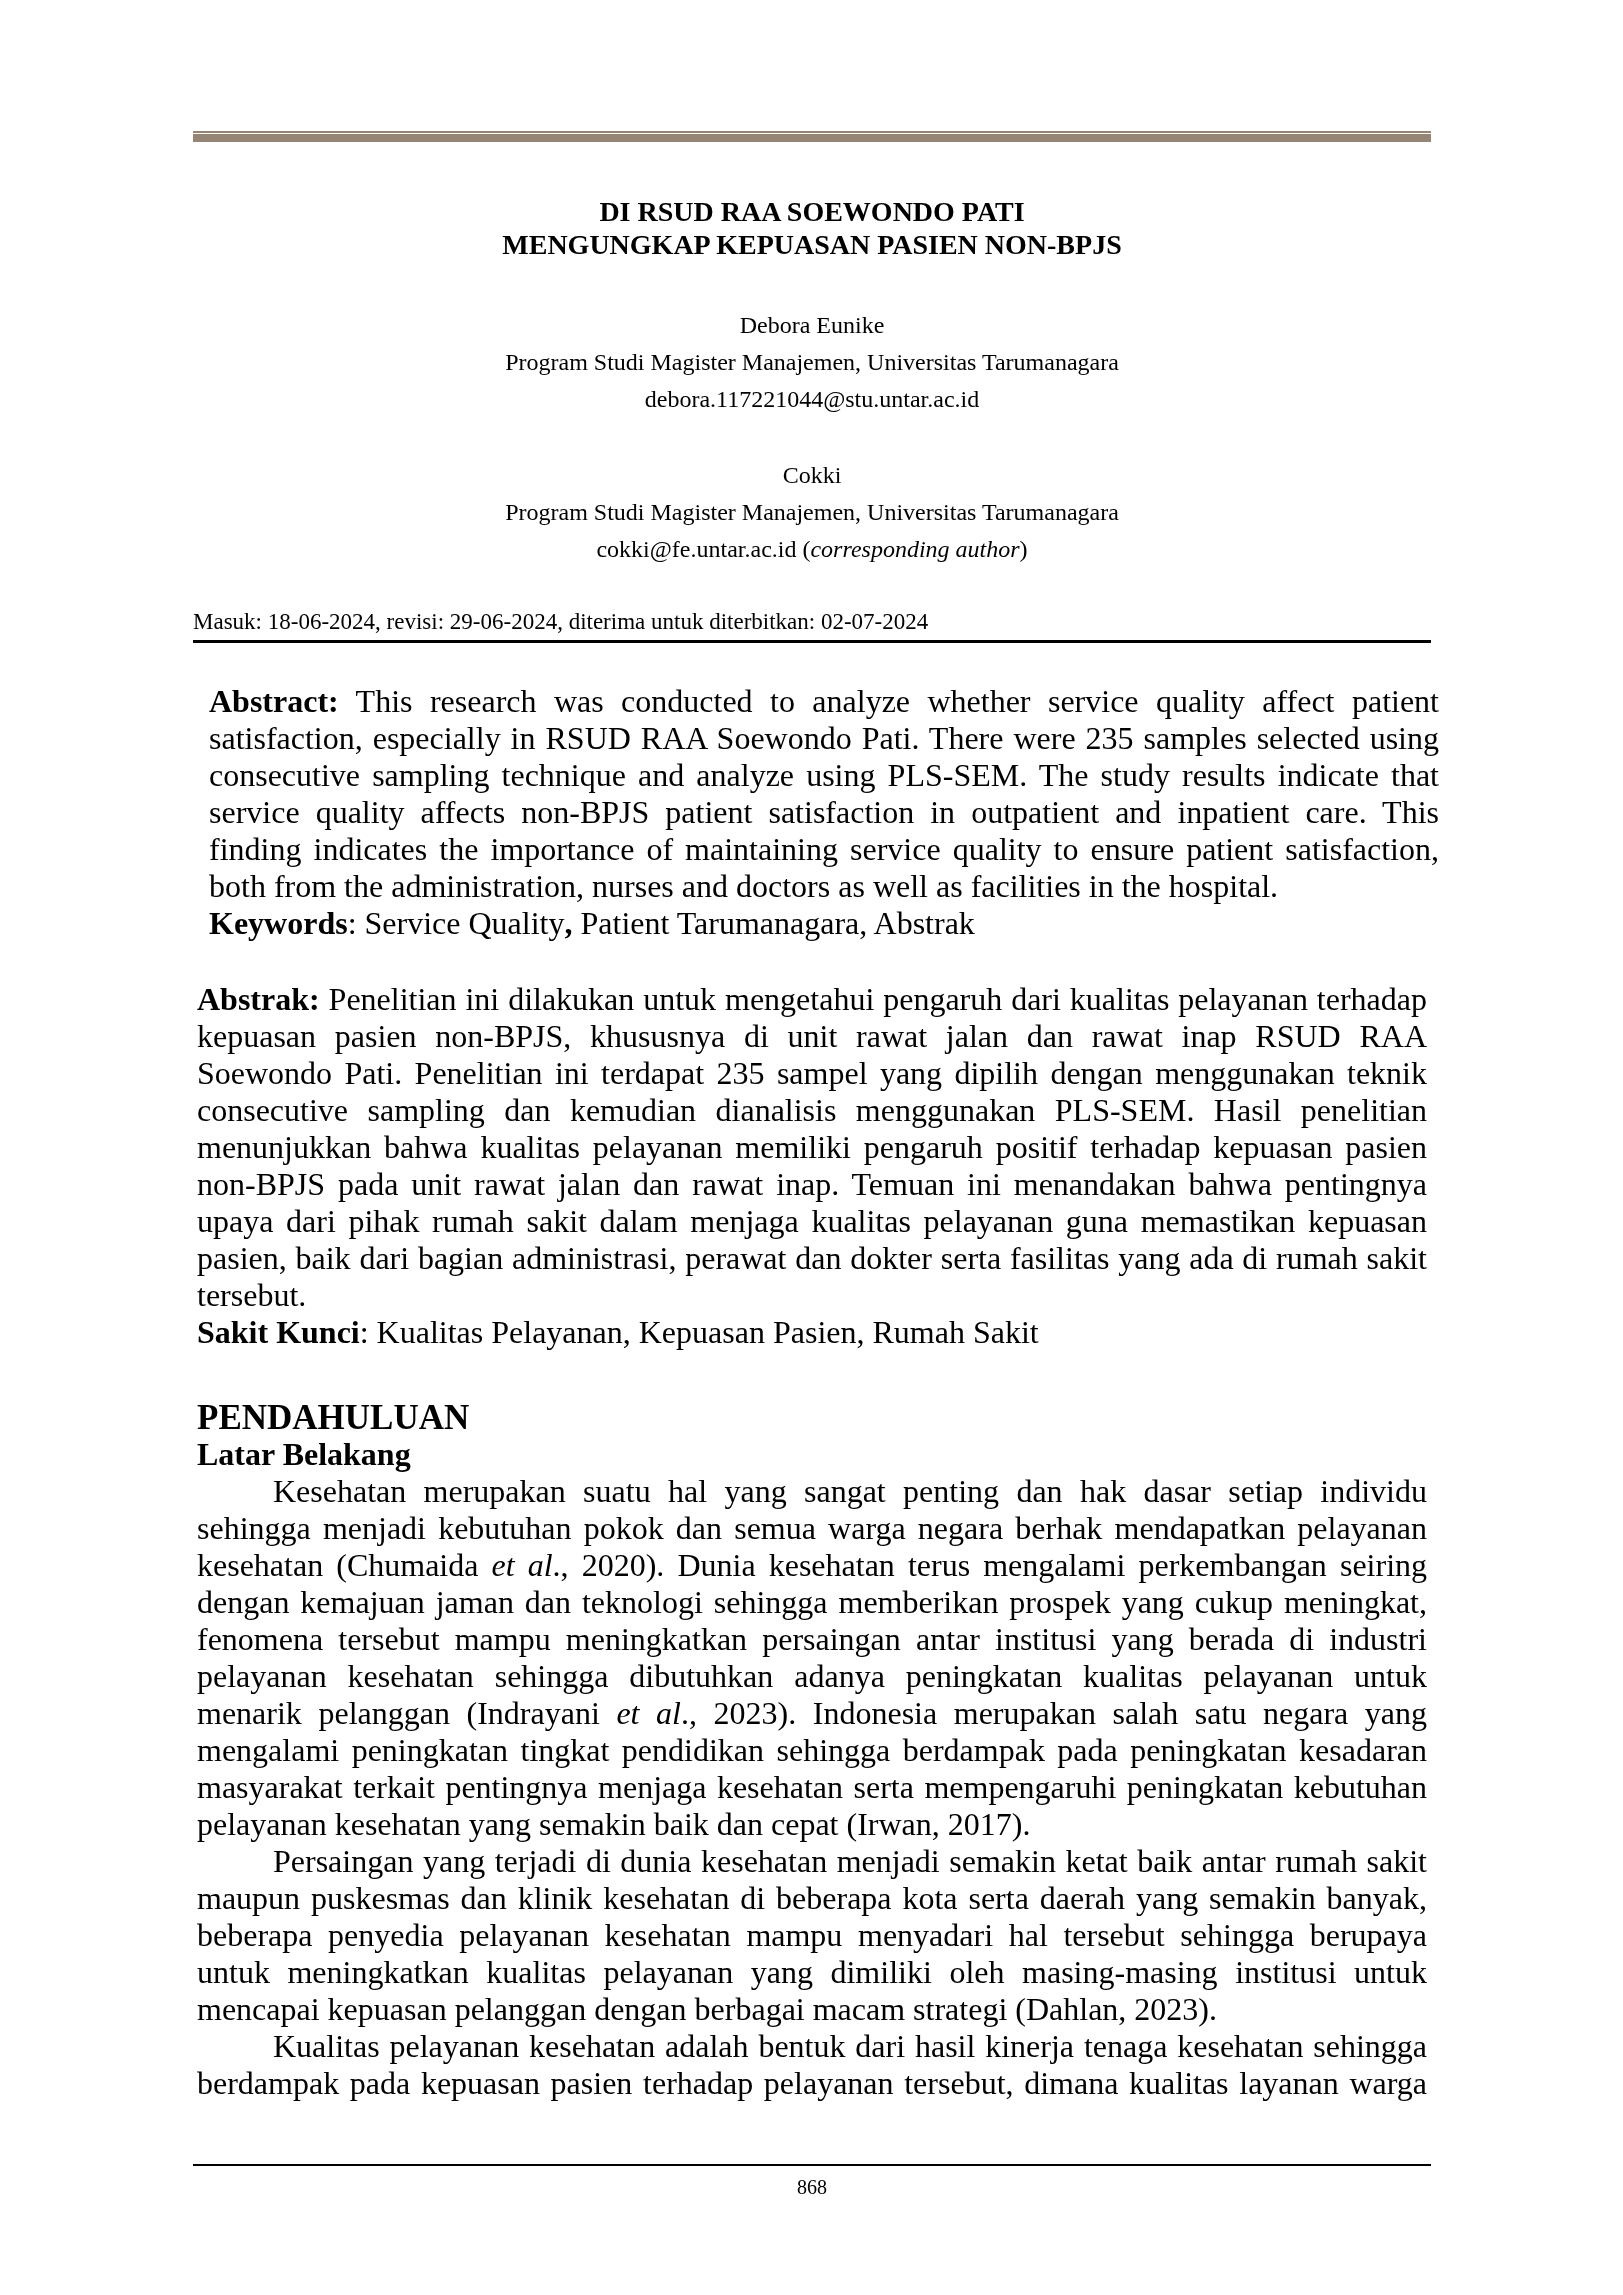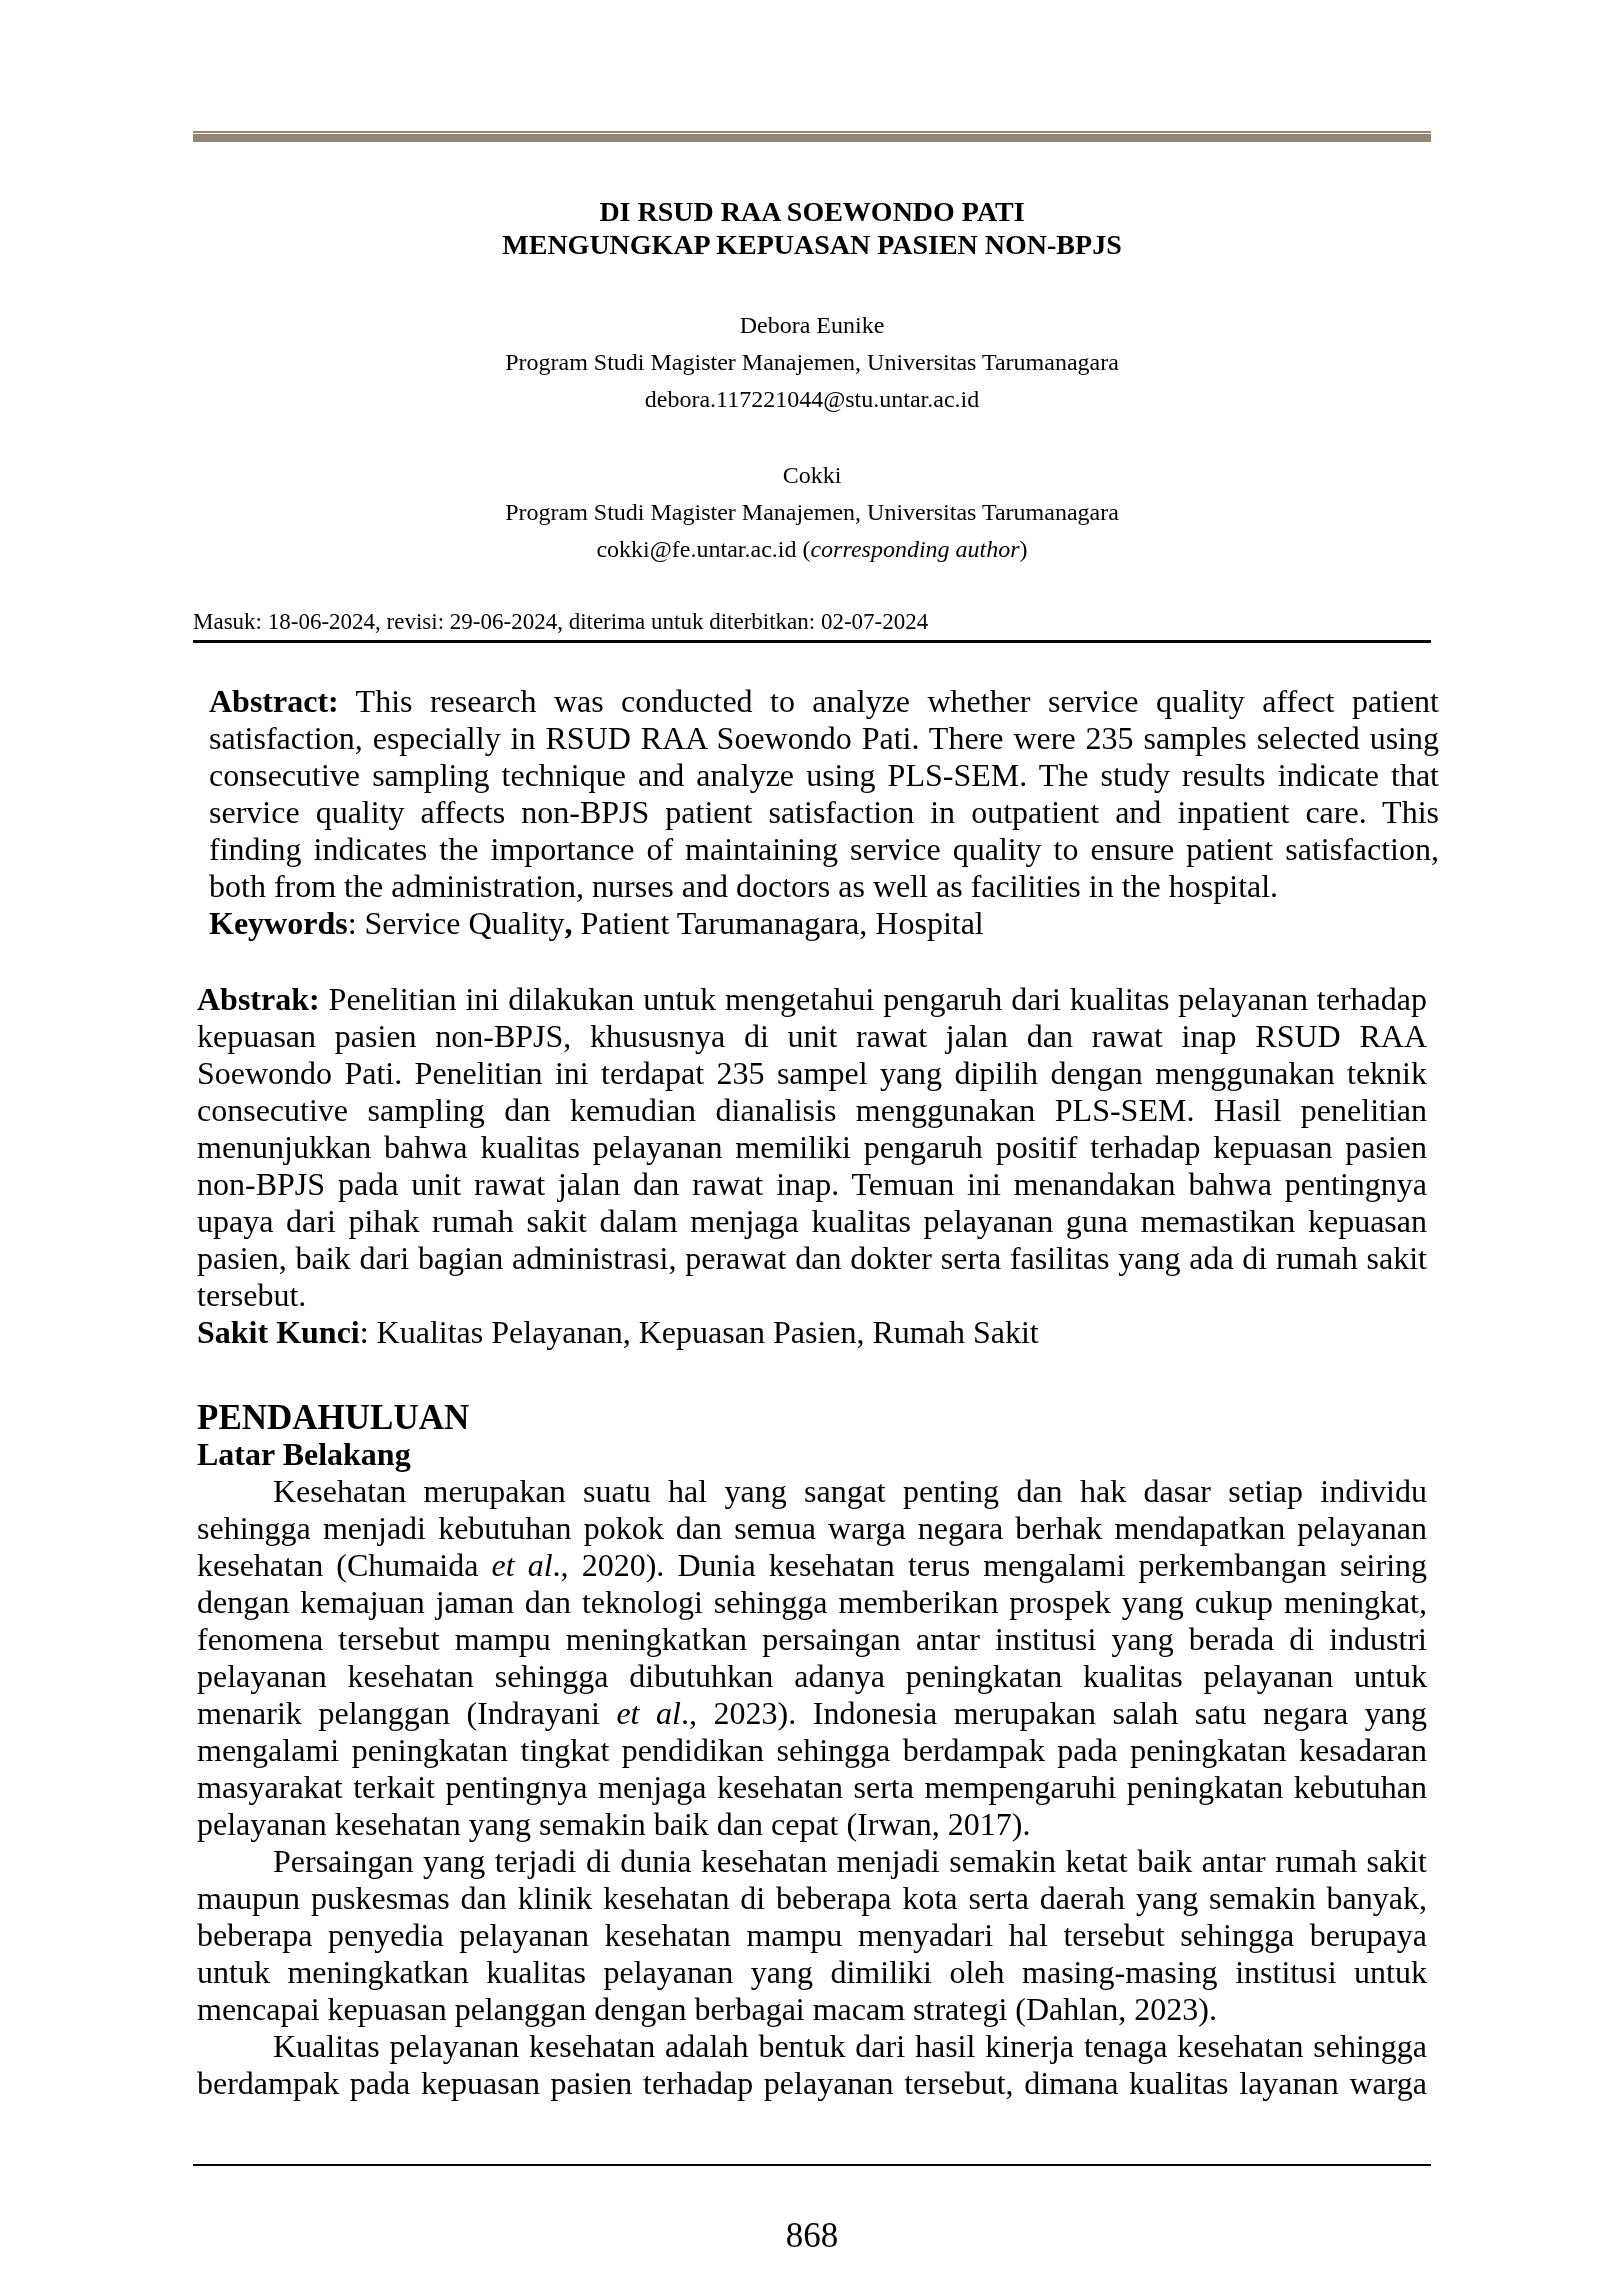--- a/index.html
+++ b/index.html
@@ -21,21 +21,21 @@
   .abstract-en { top: 683px; margin-left: 12px; }
   .abstract-id { top: 981px; }
   .intro { top: 1399px; }
   .p { margin: 0; }
   .indent { text-indent: 76px; }
   .b { font-weight: bold; }
   .i { font-style: italic; }
   .heading { font-weight: bold; margin: 0; text-align: left; }
   .rule-bottom { position: absolute; left: 193px; width: 1238px; top: 2164px; height: 1.6px; background: #000; }
   .page-num { position: absolute; left: 193px; width: 1238px; top: 2171px; text-align: center;
-              font-size: 35px; line-height: 33px; margin-top: 48px; }
+              font-size: 20px; line-height: 33px; }
 </style>
 </head>
 <body>
 
 <div class="hdr-thin" style="background: rgb(148, 133, 116);"></div>
 <div class="hdr-thick" style="background: rgb(148, 133, 116);"></div>
 
 <div class="title">
   <div>DI RSUD RAA SOEWONDO PATI</div>
   <div>MENGUNGKAP KEPUASAN PASIEN NON-BPJS</div>
@@ -51,21 +51,21 @@
   <div>Cokki</div>
   <div>Program Studi Magister Manajemen, Universitas Tarumanagara</div>
   <div><span>cokki@fe.untar.ac.id</span> (<span class="i">corresponding author</span>)</div>
 </div>
 
 <div class="dates">Masuk: 18-06-2024, revisi: 29-06-2024, diterima untuk diterbitkan: 02-07-2024</div>
 <div class="rule-top"></div>
 
 <div class="block abstract-en">
   <p class="p"><span class="b">Abstract:</span> <span>This research was conducted to analyze whether service quality affect patient satisfaction, especially in RSUD RAA Soewondo Pati. There were 235 samples selected using consecutive sampling technique and analyze using PLS-SEM. The study results indicate that service quality affects non-BPJS patient satisfaction in outpatient and inpatient care. This finding indicates the importance of maintaining service quality to ensure patient satisfaction, both from the administration, nurses and doctors as well as facilities in the hospital.</span></p>
-  <p class="p" style="text-align:left"><span class="b">Keywords</span>: <span>Service Quality</span><span class="b">,</span> <span>Patient Tarumanagara</span>, <span>Hospital</span></p>
+  <p class="p" style="text-align:left"><span class="b">Keywords</span>: <span>Service Quality</span><span class="b">,</span> <span>Patient Tarumanagara</span>, <span>Abstrak</span></p>
 </div>
 
 <div class="block abstract-id">
   <p class="p"><span class="b">Abstrak:</span> <span>Penelitian ini dilakukan untuk mengetahui pengaruh dari kualitas pelayanan terhadap kepuasan pasien non-BPJS, khususnya di unit rawat jalan dan rawat inap RSUD RAA Soewondo Pati. Penelitian ini terdapat 235 sampel yang dipilih dengan menggunakan teknik consecutive sampling dan kemudian dianalisis menggunakan PLS-SEM. Hasil penelitian menunjukkan bahwa kualitas pelayanan memiliki pengaruh positif terhadap kepuasan pasien non-BPJS pada unit rawat jalan dan rawat inap. Temuan ini menandakan bahwa pentingnya upaya dari pihak rumah sakit dalam menjaga kualitas pelayanan guna memastikan kepuasan pasien, baik dari bagian administrasi, perawat dan dokter serta fasilitas yang ada di rumah sakit tersebut.</span></p>
   <p class="p" style="text-align:left"><span class="b">Sakit Kunci</span>: <span>Kualitas Pelayanan, Kepuasan Pasien, Rumah Sakit</span></p>
 </div>
 
 <div class="block intro">
   <h2 class="heading" style="font-size:35px;line-height:37px">PENDAHULUAN</h2>
   <h3 class="heading" style="font-size:32px;line-height:37px">Latar Belakang</h3>

